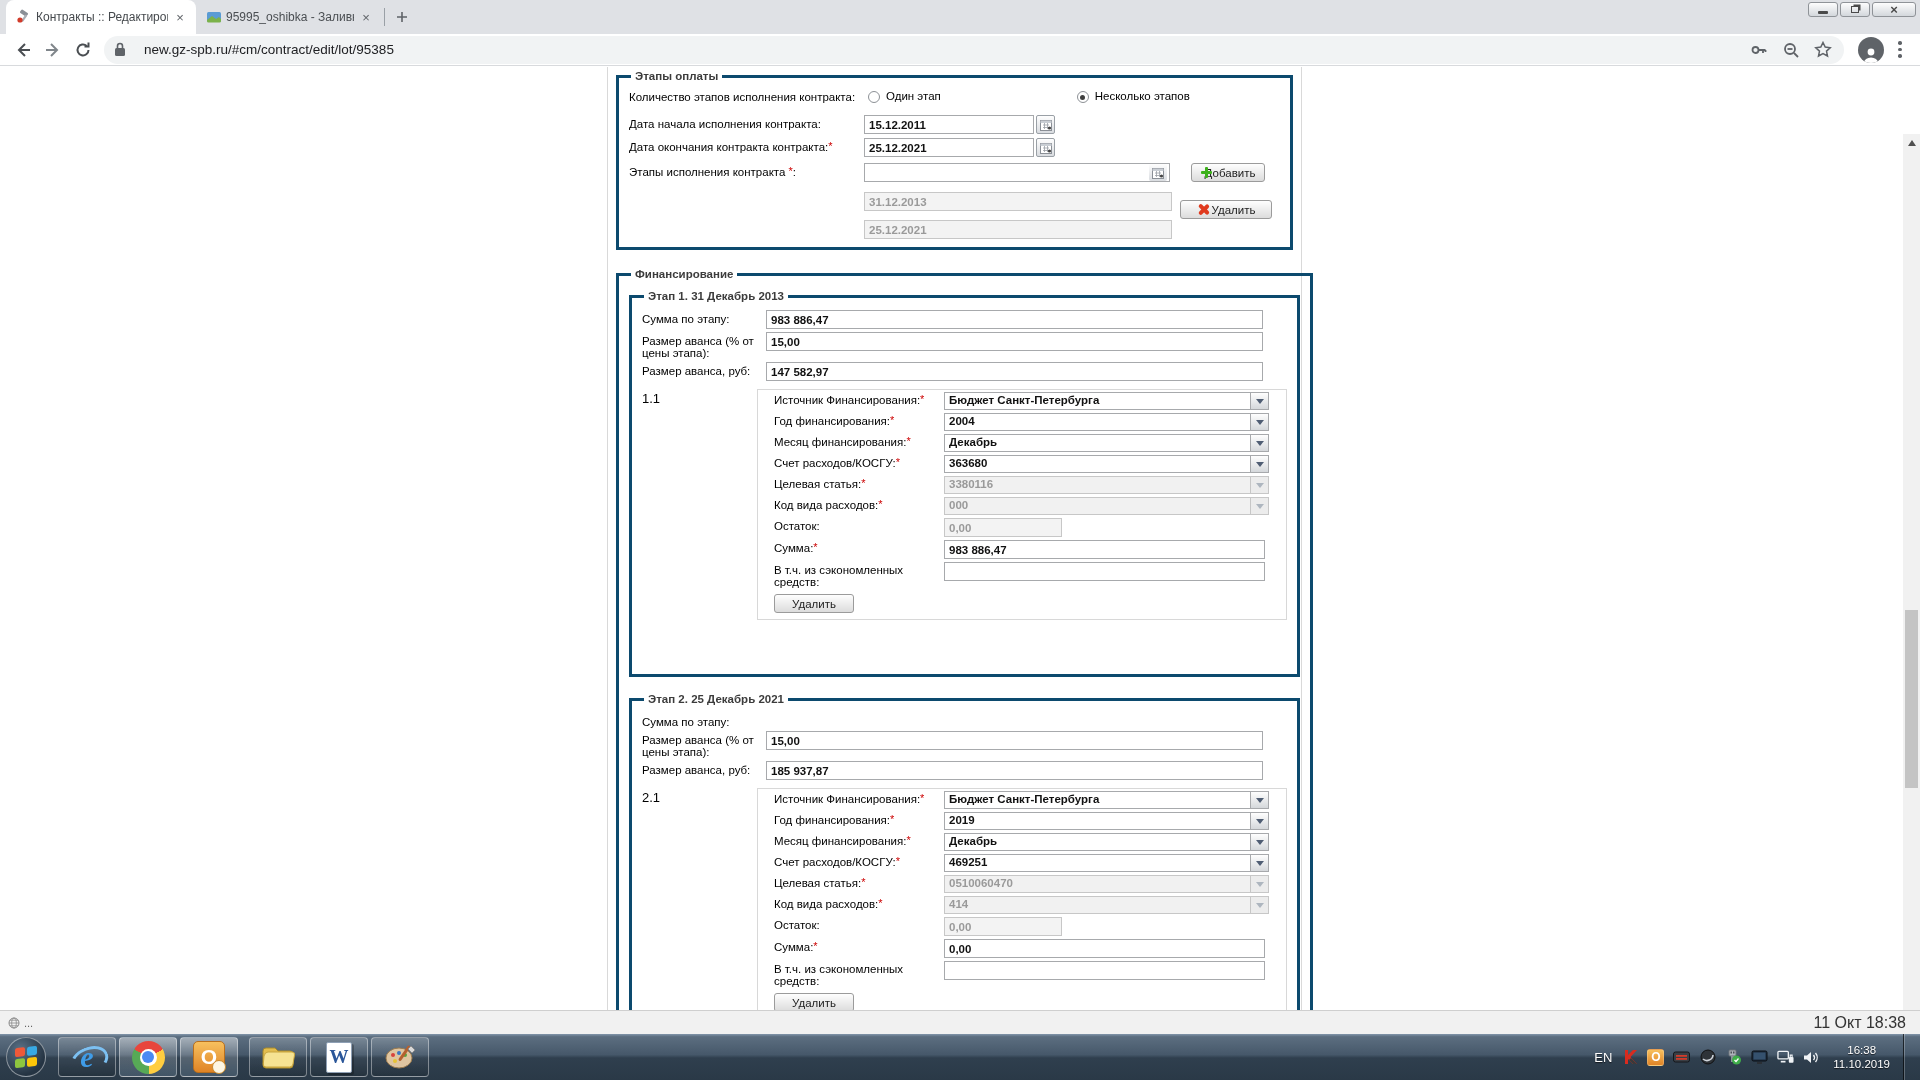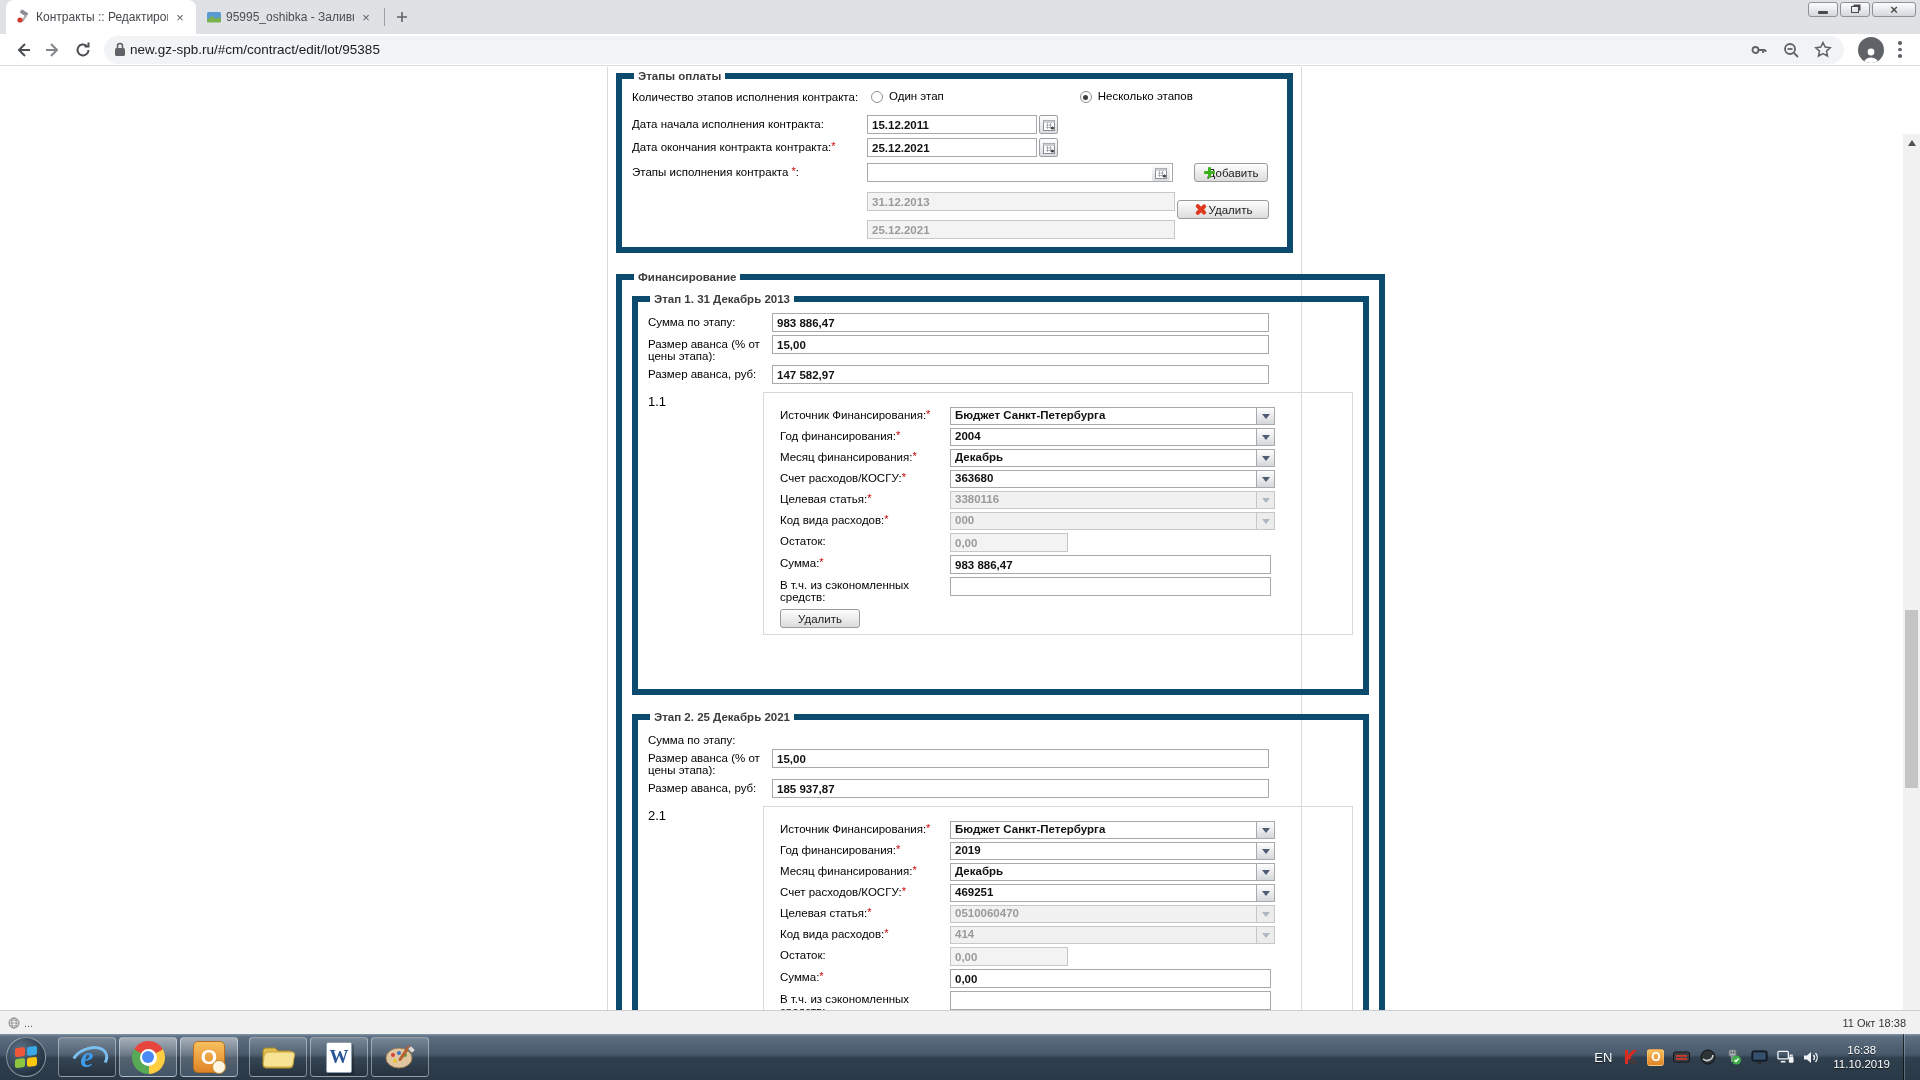--- a/index.html
+++ b/index.html
@@ -21,30 +21,30 @@
   .win-controls{position:absolute;top:2px;right:4px;display:flex;gap:2px}
   .wbtn{width:30px;height:15px;border:1px solid #8f9398;border-radius:3px;background:linear-gradient(#fdfdfd,#d3d7dc);display:flex;align-items:center;justify-content:center}
   .wbtn.close{width:44px}
   .glyph-min{width:10px;height:3px;background:#4a4a4a;border-radius:1px;margin-top:5px}
   .glyph-res{width:8px;height:7px;border:1.5px solid #4a4a4a;box-shadow:2px -2px 0 -0.5px #4a4a4a}
   .glyph-x{color:#4a4a4a;font-weight:bold;font-size:13px;line-height:1}
 
   .toolbar{height:32px;background:#fff;display:flex;align-items:center;padding:0 8px;border-bottom:1px solid #d8dadd}
   .navbtn{width:26px;height:26px;display:flex;align-items:center;justify-content:center;margin:0 2px;flex:none}
   .omnibox{flex:1;height:28px;background:#f1f3f4;border-radius:14px;display:flex;align-items:center;margin:0 6px;padding:0 10px;min-width:0}
-  .url{font-size:13.5px;color:#202124;margin-left:4px;white-space:nowrap;flex:1;overflow:hidden}
+  .url{font-size:13.5px;color:#202124;margin-left:18px;white-space:nowrap;flex:1;overflow:hidden}
   .obx-ic{width:22px;height:22px;display:flex;align-items:center;justify-content:center;margin-left:10px;flex:none}
   .avatar{width:26px;height:26px;border-radius:50%;background:#5f6368;display:flex;align-items:flex-end;justify-content:center;overflow:hidden;margin:0 8px;flex:none}
   .kebab{width:16px;height:22px;display:flex;flex-direction:column;align-items:center;justify-content:center;gap:3px;margin-right:4px}
   .kebab i{width:3.5px;height:3.5px;border-radius:50%;background:#5f6368}
 
   
   .content{position:absolute;top:67px;left:0;width:1920px;height:943px;background:#fff;overflow:hidden}
   .panel{margin-left:607px;width:695px;min-height:943px;border-left:1px solid #d9d9d9;border-right:1px solid #d9d9d9;background:#fff;padding:3px 8px 0 8px}
-  fieldset{border:6px solid #0c4a6e;padding:6px 10px;margin:0}
+  fieldset{border:3px solid #0c4a6e;padding:6px 10px;margin:0}
   legend{font-size:11.5px;font-weight:bold;color:#3c3c3c;padding:0 4px;margin-left:2px}
   .row{display:flex;align-items:flex-start;margin-bottom:4px}
   .lab{font-size:11.5px;color:#000;padding-top:3px}
   .lw235{width:235px;flex:none}
   .lw124{width:124px;flex:none}
   .req{color:#cc0000;font-size:11px;vertical-align:top;line-height:1}
   .txt{height:19px;border:1px solid #a7a9ac;font:bold 11.5px "Liberation Sans",sans-serif;color:#111;padding:0 4px;background:#fff}
   .txt:disabled,.txt.dis{background:#f3f3f3;color:#9a9a9a;border-color:#c7c7c7;-webkit-text-fill-color:#9a9a9a}
   .w170{width:170px}.w306{width:306px}.w308{width:308px}.w497{width:497px}.w321{width:321px}.w118{width:118px}
   .calbtn{width:19px;height:19px;margin-left:2px;border:1px solid #9aa0a6;border-radius:2px;background:linear-gradient(#fefefe,#d9dce0);display:flex;align-items:center;justify-content:center;flex:none}
@@ -58,33 +58,33 @@
   .combo .ctrig{width:18px;flex:none;border-left:1px solid #a7a9ac;background:linear-gradient(#fefefe,#d5d8db);display:flex;align-items:center;justify-content:center}
   .chev{width:0;height:0;border-left:4px solid transparent;border-right:4px solid transparent;border-top:5px solid #4f5d73}
   .combo.dis{background:#f1f1f1;border-color:#c7c7c7}
   .combo.dis .cval{color:#9a9a9a}
   .combo.dis .ctrig{background:#ececec;border-left-color:#c7c7c7}
   .combo.dis .chev{border-top-color:#aeb6bf}
   .frow{display:flex;align-items:flex-start;margin-bottom:3px}
   .flab{width:170px;flex:none;font-size:11.5px;color:#000;padding-top:2px}
   .sub-row{display:flex;margin-top:8px}
   .line-no{width:115px;flex:none;font-size:13px;color:#000;padding-top:2px}
-  .sub-box{width:590px;border:1px solid #d8d8d8;padding:14px 14px 6px 16px}
+  .sub-box{width:530px;border:1px solid #d8d8d8;padding:2px 14px 6px 16px}
   .stage-dates{position:relative;margin-top:8px}
   .icon-plus{width:11px;height:11px;position:relative}
   .icon-plus::before{content:"";position:absolute;left:4px;top:0;width:3px;height:11px;background:#3db11b;border-radius:1px}
   .icon-plus::after{content:"";position:absolute;left:0;top:4px;width:11px;height:3px;background:#3db11b;border-radius:1px}
   .icon-x{width:11px;height:11px;position:relative}
   .icon-x::before,.icon-x::after{content:"";position:absolute;left:5px;top:-1px;width:3.5px;height:13px;background:#e03a1e;border-radius:2px}
   .icon-x::before{transform:rotate(45deg)}
   .icon-x::after{transform:rotate(-45deg)}
 
   
   .page-footer{position:absolute;top:1010px;left:0;width:1920px;height:24px;background:#f1f1f1;border-top:1px solid #cfcfcf;display:flex;align-items:center;font-size:11px;color:#666;padding:0 14px 0 8px}
-  .pf-right{margin-left:auto;color:#333;font-size:11px}
+  .pf-right{margin-left:auto;color:#333;font-size:16px}
 
   
   .scrollbar{position:absolute;top:67px;right:0;width:17px;height:943px;background:#f1f1f1}
   .sb-arrow{position:absolute;left:0;width:17px;height:17px;display:flex;align-items:center;justify-content:center}
   .sb-up{top:0}
   .tri-up{width:0;height:0;border-left:4px solid transparent;border-right:4px solid transparent;border-bottom:6px solid #505050}
   .sb-thumb{position:absolute;left:2px;top:476px;width:13px;height:178px;background:#c4c4c4}
 
   
   .taskbar{position:absolute;bottom:0;left:0;width:1920px;height:46px;background:linear-gradient(180deg,#8296aa 0,#5c6e80 6%,#46586a 45%,#2f3f4e 52%,#2a3947 100%);display:flex;align-items:center;padding:0 0 0 6px}

